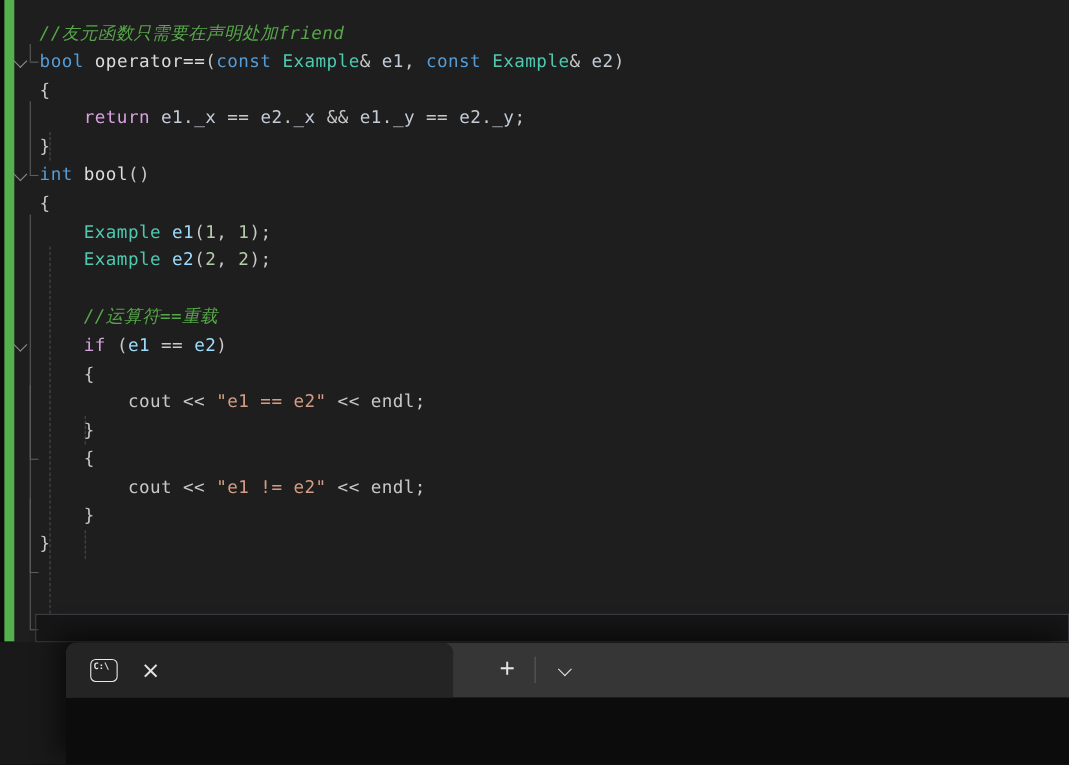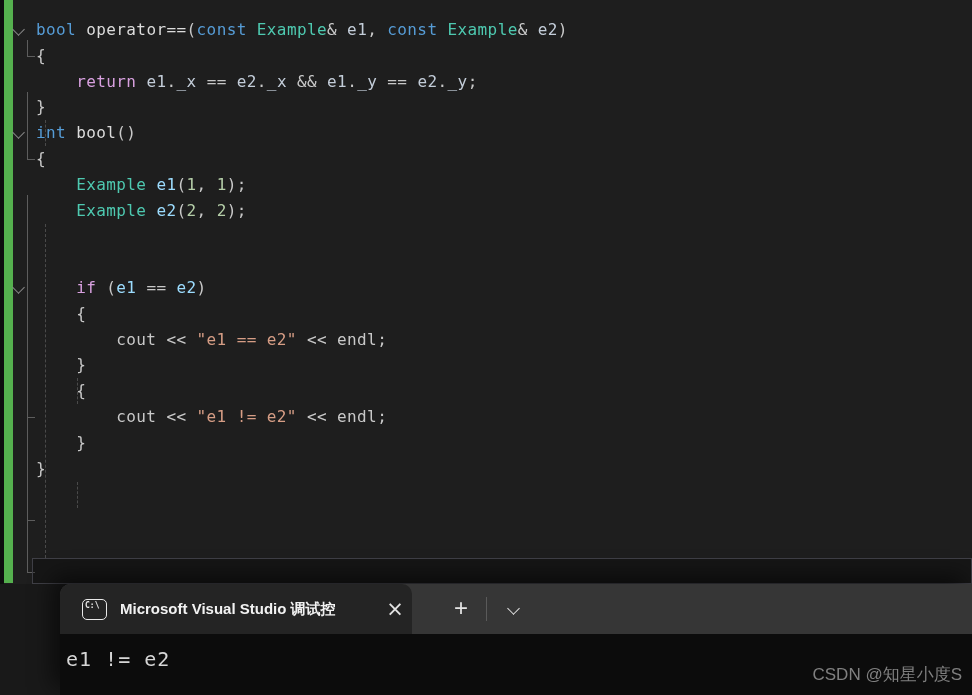--- a/index.html
+++ b/index.html
@@ -74,57 +74,53 @@
 
       <div class="iguide" style="left:45px;top:120px;height:26px"></div>
       <div class="iguide" style="left:45px;top:224px;height:334px"></div>
       <div class="iguide" style="left:77px;top:378px;height:26px"></div>
       <div class="iguide" style="left:77px;top:482px;height:26px"></div>
 
       <div class="current-line-box" style="top:558px"></div>
     </div>
 
     <div class="code" id="code-lines">
+        <div class="code-line"><span class="gut"></span><span class="src"><span class="tok-comment" style="color: rgb(87, 166, 74);">//友元函数只需要在声明处加friend</span></span></div>
         <div class="code-line"><span class="gut"><i class="chev"></i></span><span class="src"><span style="color: rgb(86, 156, 214);">bool</span><span style="color: rgb(200, 200, 200);"> </span><span style="color: rgb(220, 220, 220);">operator==</span><span style="color: rgb(200, 200, 200);">(</span><span style="color: rgb(86, 156, 214);">const</span><span style="color: rgb(200, 200, 200);"> </span><span style="color: rgb(78, 201, 176);">Example</span><span style="color: rgb(200, 200, 200);">&amp; </span><span style="color: rgb(195, 205, 217);">e1</span><span style="color: rgb(200, 200, 200);">, </span><span style="color: rgb(86, 156, 214);">const</span><span style="color: rgb(200, 200, 200);"> </span><span style="color: rgb(78, 201, 176);">Example</span><span style="color: rgb(200, 200, 200);">&amp; </span><span style="color: rgb(195, 205, 217);">e2</span><span style="color: rgb(200, 200, 200);">)</span></span></div>
         <div class="code-line"><span class="gut"></span><span class="src"><span style="color: rgb(200, 200, 200);">{</span></span></div>
         <div class="code-line"><span class="gut"></span><span class="src"><span style="color: rgb(200, 200, 200);">    </span><span style="color: rgb(216, 160, 223);">return</span><span style="color: rgb(200, 200, 200);"> </span><span style="color: rgb(195, 205, 217);">e1</span><span style="color: rgb(200, 200, 200);">.</span><span style="color: rgb(195, 205, 217);">_x</span><span style="color: rgb(200, 200, 200);"> == </span><span style="color: rgb(195, 205, 217);">e2</span><span style="color: rgb(200, 200, 200);">.</span><span style="color: rgb(195, 205, 217);">_x</span><span style="color: rgb(200, 200, 200);"> &amp;&amp; </span><span style="color: rgb(195, 205, 217);">e1</span><span style="color: rgb(200, 200, 200);">.</span><span style="color: rgb(195, 205, 217);">_y</span><span style="color: rgb(200, 200, 200);"> == </span><span style="color: rgb(195, 205, 217);">e2</span><span style="color: rgb(200, 200, 200);">.</span><span style="color: rgb(195, 205, 217);">_y</span><span style="color: rgb(200, 200, 200);">;</span></span></div>
         <div class="code-line"><span class="gut"></span><span class="src"><span style="color: rgb(200, 200, 200);">}</span></span></div>
         <div class="code-line"><span class="gut"><i class="chev"></i></span><span class="src"><span style="color: rgb(86, 156, 214);">int</span><span style="color: rgb(200, 200, 200);"> </span><span style="color: rgb(220, 220, 220);">bool</span><span style="color: rgb(200, 200, 200);">()</span></span></div>
         <div class="code-line"><span class="gut"></span><span class="src"><span style="color: rgb(200, 200, 200);">{</span></span></div>
         <div class="code-line"><span class="gut"></span><span class="src"><span style="color: rgb(200, 200, 200);">    </span><span style="color: rgb(78, 201, 176);">Example</span><span style="color: rgb(200, 200, 200);"> </span><span style="color: rgb(156, 220, 254);">e1</span><span style="color: rgb(200, 200, 200);">(</span><span style="color: rgb(181, 206, 168);">1</span><span style="color: rgb(200, 200, 200);">, </span><span style="color: rgb(181, 206, 168);">1</span><span style="color: rgb(200, 200, 200);">);</span></span></div>
         <div class="code-line"><span class="gut"></span><span class="src"><span style="color: rgb(200, 200, 200);">    </span><span style="color: rgb(78, 201, 176);">Example</span><span style="color: rgb(200, 200, 200);"> </span><span style="color: rgb(156, 220, 254);">e2</span><span style="color: rgb(200, 200, 200);">(</span><span style="color: rgb(181, 206, 168);">2</span><span style="color: rgb(200, 200, 200);">, </span><span style="color: rgb(181, 206, 168);">2</span><span style="color: rgb(200, 200, 200);">);</span></span></div>
         <div class="code-line"><span class="gut"></span><span class="src"></span></div>
-        <div class="code-line"><span class="gut"></span></div>
+        <div class="code-line"><span class="gut"></span><span class="src"><span style="color: rgb(200, 200, 200);">    </span><span class="tok-comment" style="color: rgb(87, 166, 74);">//运算符==重载</span></span></div>
         <div class="code-line"><span class="gut"><i class="chev"></i></span><span class="src"><span style="color: rgb(200, 200, 200);">    </span><span style="color: rgb(216, 160, 223);">if</span><span style="color: rgb(200, 200, 200);"> (</span><span style="color: rgb(156, 220, 254);">e1</span><span style="color: rgb(200, 200, 200);"> == </span><span style="color: rgb(156, 220, 254);">e2</span><span style="color: rgb(200, 200, 200);">)</span></span></div>
         <div class="code-line"><span class="gut"></span><span class="src"><span style="color: rgb(200, 200, 200);">    {</span></span></div>
         <div class="code-line"><span class="gut"></span><span class="src"><span style="color: rgb(200, 200, 200);">        </span><span style="color: rgb(200, 200, 200);">cout</span><span style="color: rgb(200, 200, 200);"> &lt;&lt; </span><span style="color: rgb(214, 157, 133);">"e1 == e2"</span><span style="color: rgb(200, 200, 200);"> &lt;&lt; </span><span style="color: rgb(200, 200, 200);">endl</span><span style="color: rgb(200, 200, 200);">;</span></span></div>
         <div class="code-line"><span class="gut"></span><span class="src"><span style="color: rgb(200, 200, 200);">    }</span></span></div>
         <div class="code-line"><span class="gut"></span><span class="src"><span style="color: rgb(200, 200, 200);">    {</span></span></div>
         <div class="code-line"><span class="gut"></span><span class="src"><span style="color: rgb(200, 200, 200);">        </span><span style="color: rgb(200, 200, 200);">cout</span><span style="color: rgb(200, 200, 200);"> &lt;&lt; </span><span style="color: rgb(214, 157, 133);">"e1 != e2"</span><span style="color: rgb(200, 200, 200);"> &lt;&lt; </span><span style="color: rgb(200, 200, 200);">endl</span><span style="color: rgb(200, 200, 200);">;</span></span></div>
         <div class="code-line"><span class="gut"></span><span class="src"><span style="color: rgb(200, 200, 200);">    }</span></span></div>
         <div class="code-line"><span class="gut"></span><span class="src"><span style="color: rgb(200, 200, 200);">}</span></span></div>
       </div>
   </div>
 
   <div class="bottom-strip"></div>
 
   <div class="terminal">
     <div class="tabbar">
       <div class="term-tab">
         <span class="cmd-icon">
           <span>C:\</span>
         </span>
-        <span class="tab-title">Microsoft Visual Studio 调试控</span>
         <span class="tab-close">×</span>
       </div>
       <div class="newtab-btn">+</div>
       <div class="tab-divider"></div>
       <div class="dropdown-btn">
         <i></i>
       </div>
     </div>
-    <div class="term-body">
-      <div class="term-output">e1 != e2</div>
-      <div class="watermark">CSDN @知星小度S</div>
-    </div>
   </div>
 
 </div>
 
 </body></html>

